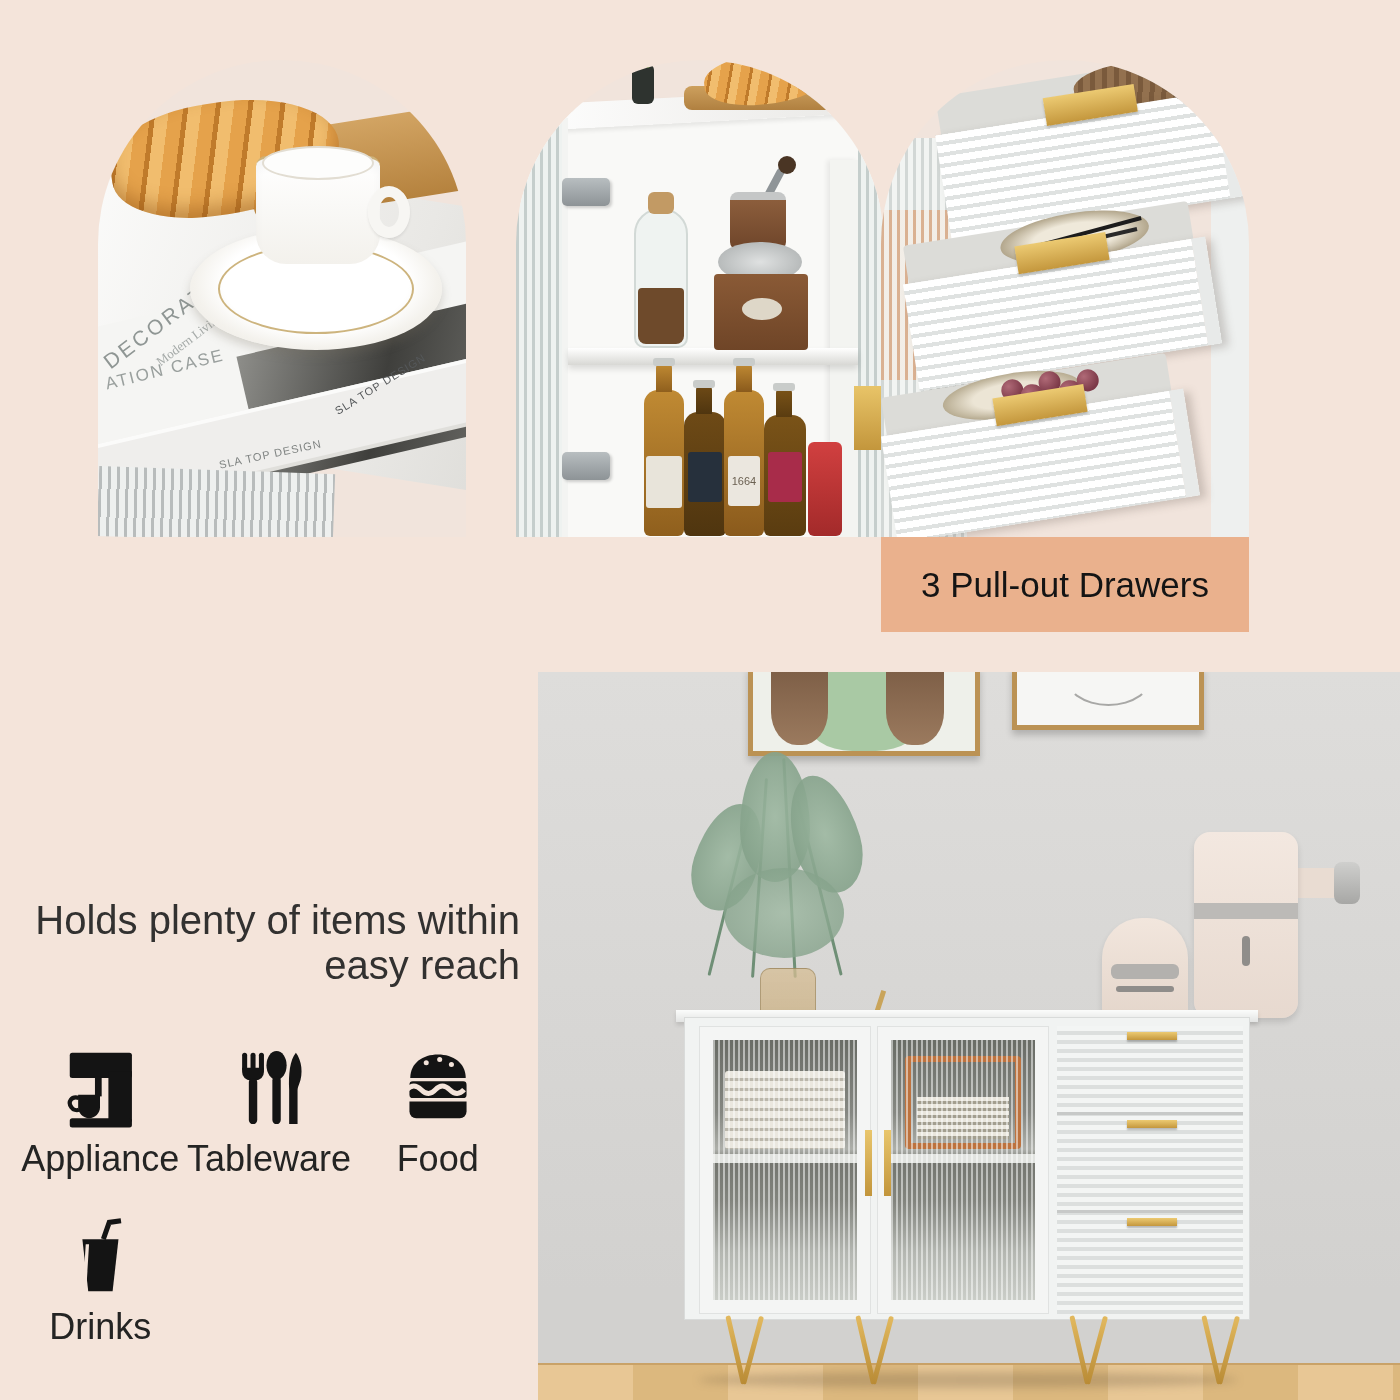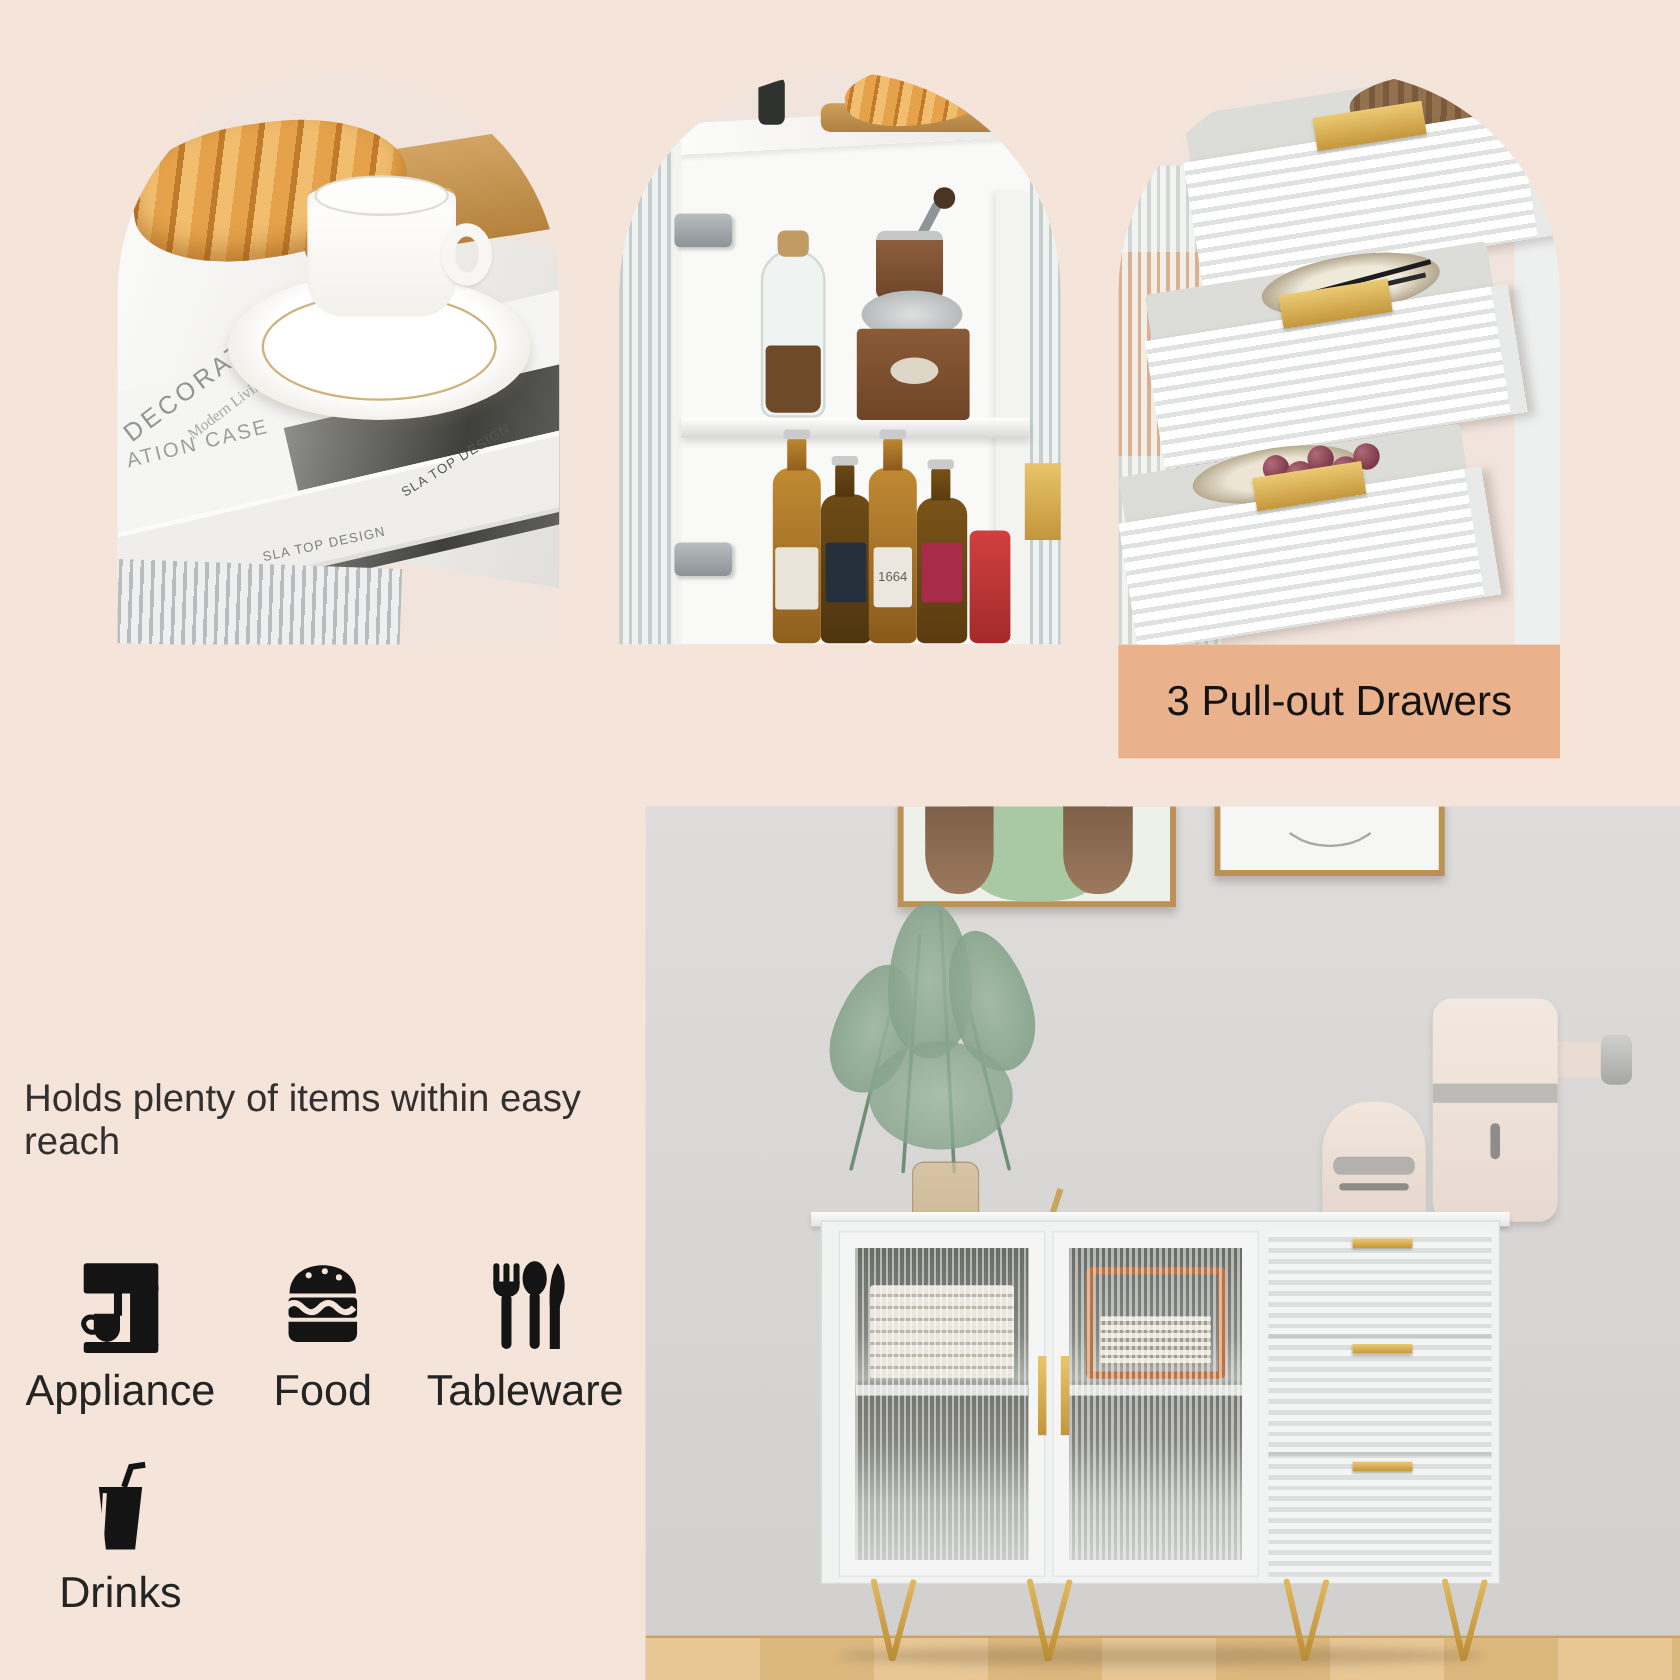--- a/index.html
+++ b/index.html
@@ -6,21 +6,21 @@
     --bg:#f4e4da; --bar:#eab18d; --head:#efb48e; --ink:#2c2b29;
     --gold:#d3a757; --gold-d:#b98b35; --wood:#c89858;
   }
   *{margin:0;padding:0;box-sizing:border-box;}
   html,body{width:1400px;height:1400px;}
   body{font-family:"Liberation Sans",sans-serif;background:var(--bg);}
   .canvas{position:relative;width:1400px;height:1400px;background:var(--bg);overflow:hidden;}
 
   
   .card{position:absolute;top:60px;width:368px;}
-  .card.c1{left:98px;} .card.c2{left:516px;} .card.c3{left:932px;}
+  .card.c1{left:98px;} .card.c2{left:516px;} .card.c3{left:881px;}
   .arch{position:relative;width:368px;height:477px;border-radius:184px 184px 0 0;overflow:hidden;background:#f1e4dc;}
   .caption{width:368px;height:95px;margin-top:0;background:var(--bar);display:flex;align-items:center;justify-content:center;text-align:center;font-size:35px;line-height:1.12;color:#141414;padding:0 26px;}
 
   .abs{position:absolute;}
 
   
   .a1-counter{left:-50px;top:120px;width:480px;height:280px;background:linear-gradient(100deg,#fcfcfb,#e9e8e5 70%,#dddcd8);transform:rotate(9deg);}
   .a1-board{left:150px;top:58px;width:250px;height:86px;border-radius:14px;background:linear-gradient(#d2a463,#b5823e);transform:rotate(-9deg);}
   .a1-croissant{left:12px;top:42px;width:230px;height:112px;border-radius:48% 52% 55% 45%;transform:rotate(-8deg);
     background:repeating-linear-gradient(105deg,#e5a24b 0 14px,#c07b2b 14px 19px,#f1bd6e 19px 32px);box-shadow:inset 0 -10px 18px rgba(140,80,20,.45);}
@@ -89,21 +89,21 @@
   .a3-handle{position:absolute;left:38%;top:18px;width:92px;height:28px;background:linear-gradient(#ecca72,#c4973d);box-shadow:0 2px 3px rgba(0,0,0,.2);}
   .a3-cloth{position:absolute;right:10px;top:-4px;width:130px;height:46px;border-radius:40% 50% 40% 50%;background:repeating-linear-gradient(100deg,#93714f 0 7px,#7a5a3c 7px 12px);}
   .a3-plate{position:absolute;left:96px;top:-6px;width:150px;height:48px;border-radius:50%;background:radial-gradient(#efe9da 40%,#b4a88e 70%,#8e8066 100%);}
   .a3-chop{position:absolute;left:120px;top:14px;width:120px;height:4px;background:#1c1c1c;transform:rotate(-6deg);}
   .a3-chop2{position:absolute;left:118px;top:22px;width:116px;height:4px;background:#2a2a2a;transform:rotate(-4deg);}
   .a3-plate2{position:absolute;left:60px;top:-4px;width:140px;height:44px;border-radius:50%;background:radial-gradient(#ece5d5 40%,#b0a488 75%);}
   .grape{position:absolute;border-radius:50%;background:radial-gradient(circle at 35% 30%,#b06a77,#7c3948 70%);}
 
   
   .headline{left:0;top:738px;width:538px;text-align:center;font-family:"DejaVu Sans",sans-serif;font-weight:bold;font-size:61px;line-height:1.1;letter-spacing:1px;color:var(--head);}
-  .subline{left:20px;top:898px;width:500px;text-align:left;font-size:32px;line-height:1.12;color:#323130;}
+  .subline{left:20px;top:898px;width:500px;text-align:right;font-size:40px;line-height:1.12;color:#323130;}
   .grid{left:16px;top:1046px;width:506px;display:grid;grid-template-columns:repeat(3,1fr);row-gap:34px;}
   .cell{display:flex;flex-direction:column;align-items:center;}
   .cell svg{width:84px;height:84px;}
   .cell .lbl{margin-top:8px;font-size:36px;color:#242423;white-space:nowrap;}
 
   
   .room{left:538px;top:672px;width:862px;height:728px;background:linear-gradient(180deg,#dedddb,#d2d1cf 85%);overflow:hidden;}
   .floor{left:0;top:691px;width:862px;height:37px;background:repeating-linear-gradient(90deg,#e8c795 0 95px,#dcb87e 95px 190px);border-top:2px solid #c6a express;border-top:2px solid #c9a268;}
   .frame1{left:210px;top:-6px;width:232px;height:90px;background:#eef0ea;border:5px solid #bb9254;box-shadow:0 5px 7px rgba(0,0,0,.2);}
   .f1-green{position:absolute;left:24%;top:0;width:52%;height:100%;background:#a9c9a4;border-radius:0 0 40% 40%;}
@@ -278,45 +278,45 @@
         <rect x="60" y="30" width="28" height="60"></rect>
         <rect x="14" y="86" width="74" height="11" rx="3"></rect>
         <rect x="44" y="36" width="8" height="24"></rect>
         <path d="M24 58 h26 v15 c0 7 -6 13 -13 13 c-7 0 -13 -6 -13 -13 z"></path>
         <path d="M25 62 c-9 -3 -14 5 -9 11 c2 3 6 4 9 3" fill="none" stroke="#141414" stroke-width="5"></path>
       </svg>
       <span class="lbl">Appliance</span>
     </div>
     <div class="cell">
       <svg viewBox="0 0 100 100" fill="#141414">
-        <path d="M17 38 c0 -18 15 -28 33 -28 c18 0 33 10 33 28 z"></path>
-        <circle cx="36" cy="20" r="3" fill="#f4e4da"></circle>
-        <circle cx="52" cy="16" r="3" fill="#f4e4da"></circle>
-        <circle cx="66" cy="22" r="3" fill="#f4e4da"></circle>
-        <rect x="16" y="42" width="68" height="20" rx="4"></rect>
-        <path d="M13 52 q8 -9 17 0 t17 0 t17 0 t17 0" stroke="#f4e4da" stroke-width="6" fill="none"></path>
-        <path d="M16 66 h68 v12 a8 8 0 0 1 -8 8 H24 a8 8 0 0 1 -8 -8 z"></path>
-      </svg>
-      <span class="lbl">Food</span>
-    </div>
-    <div class="cell">
-      <svg viewBox="0 0 100 100" fill="#141414">
         <rect x="18" y="8" width="6" height="22" rx="3"></rect>
         <rect x="28" y="8" width="6" height="22" rx="3"></rect>
         <rect x="38" y="8" width="6" height="22" rx="3"></rect>
         <path d="M18 26 h26 v5 a10 10 0 0 1 -10 10 h-6 a10 10 0 0 1 -10 -10 z"></path>
         <rect x="26" y="38" width="10" height="55" rx="5"></rect>
         <ellipse cx="59" cy="23" rx="12" ry="17"></ellipse>
         <rect x="54" y="36" width="10" height="57" rx="5"></rect>
         <path d="M82 8 c7 9 9 25 4 37 c-1 3 -2 5 -2 8 v40 h-10 V52 c-1 -18 1 -36 8 -44 z"></path>
       </svg>
       <span class="lbl">Tableware</span>
     </div>
     <div class="cell">
       <svg viewBox="0 0 100 100" fill="#141414">
+        <path d="M17 38 c0 -18 15 -28 33 -28 c18 0 33 10 33 28 z"></path>
+        <circle cx="36" cy="20" r="3" fill="#f4e4da"></circle>
+        <circle cx="52" cy="16" r="3" fill="#f4e4da"></circle>
+        <circle cx="66" cy="22" r="3" fill="#f4e4da"></circle>
+        <rect x="16" y="42" width="68" height="20" rx="4"></rect>
+        <path d="M13 52 q8 -9 17 0 t17 0 t17 0 t17 0" stroke="#f4e4da" stroke-width="6" fill="none"></path>
+        <path d="M16 66 h68 v12 a8 8 0 0 1 -8 8 H24 a8 8 0 0 1 -8 -8 z"></path>
+      </svg>
+      <span class="lbl">Food</span>
+    </div>
+    <div class="cell">
+      <svg viewBox="0 0 100 100" fill="#141414">
         <path d="M29 30 h43 l-7 62 h-29 z"></path>
         <path d="M54 30 l7 -20 l14 -2" stroke="#141414" stroke-width="6" fill="none"></path>
         <path d="M35 36 l-3 48" stroke="#f4e4da" stroke-width="4" fill="none"></path>
       </svg>
       <span class="lbl">Drinks</span>
     </div>
   </div>
 
   <div class="abs room">
     <div class="abs floor"></div>

